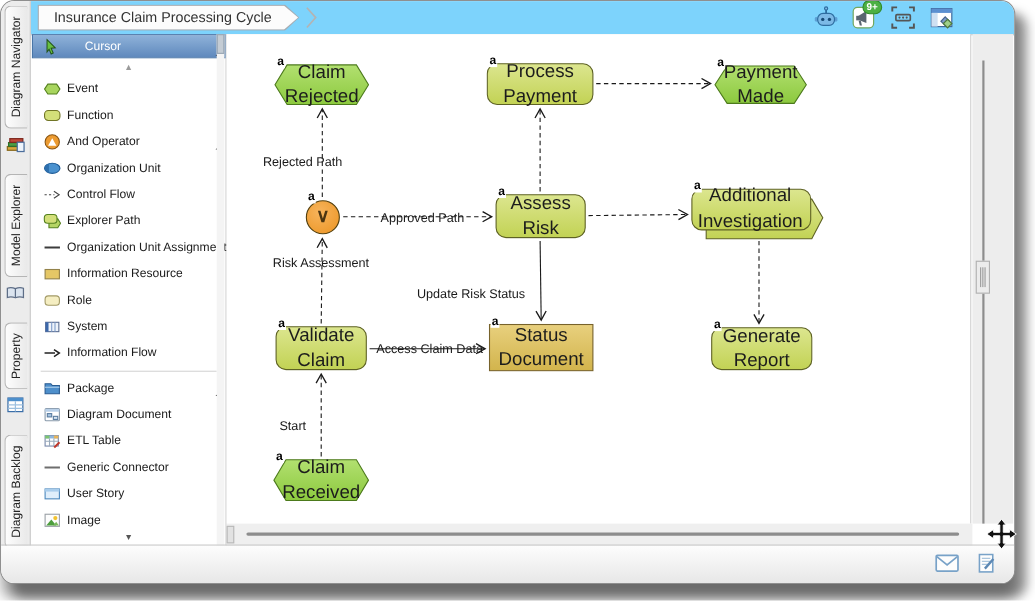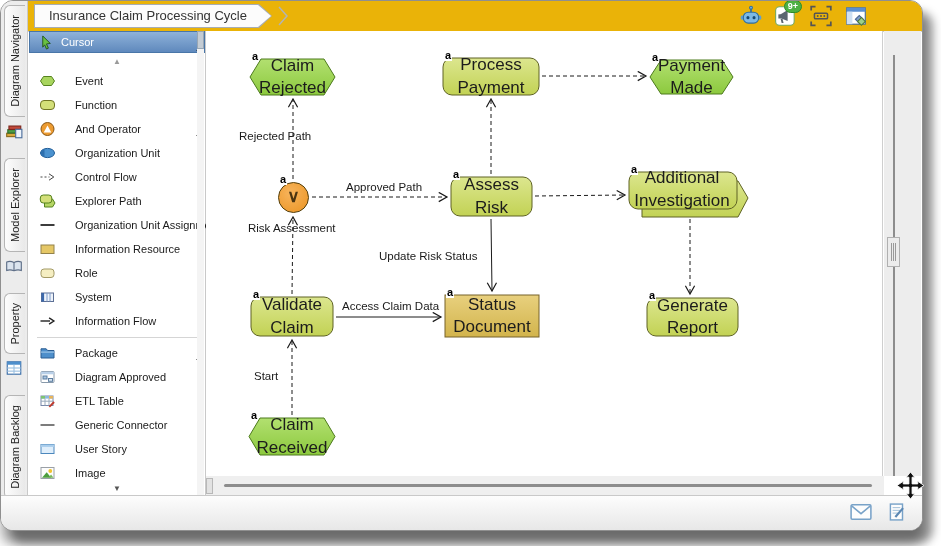--- a/index.html
+++ b/index.html
@@ -2,21 +2,21 @@
 <html><head>
 <meta charset="utf-8">
 <style>
   html,body{margin:0;padding:0;background:#ffffff;width:941px;height:546px;overflow:hidden;
     font-family:"Liberation Sans", sans-serif;}
   #stage{position:relative;width:941px;height:546px;}
   .window{position:absolute;left:0;top:0;width:921px;height:529px;background:#fff;
     border:1px solid #8f8f8f;border-radius:13px;overflow:hidden;
     box-shadow:10px 12px 10px rgba(0,0,0,.40), 0 14px 12px rgba(0,0,0,.30);}
   
-  .topbar{position:absolute;left:27px;top:0;right:0;height:30px;background:#eab308;border-bottom:1px solid #c9c9c9;}
+  .topbar{position:absolute;left:27px;top:0;right:0;height:30px;background:#7dd3fc;border-bottom:1px solid #c9c9c9;}
   .tab-outer{position:absolute;left:6px;top:3px;width:238px;height:24px;background:#a7adb3;
     clip-path:polygon(0 0, calc(100% - 13px) 0, 100% 50%, calc(100% - 13px) 100%, 0 100%);}
   .tab-inner{position:absolute;left:1px;top:1px;width:236px;height:22px;background:#fcfcfc;
     clip-path:polygon(0 0, calc(100% - 13px) 0, 100% 50%, calc(100% - 13px) 100%, 0 100%);
     font-size:13px;color:#333;line-height:22px;padding-left:14px;box-sizing:border-box;white-space:nowrap;}
   .tab-chev{position:absolute;left:248px;top:4px;}
   .topbar-icons{position:absolute;right:54px;top:3px;display:flex;gap:11px;}
   .tico{position:relative;width:24px;height:24px;}
   .tico svg{width:24px;height:24px;}
   .badge{position:absolute;right:-4px;top:-4px;background:#4db043;color:#fff;font-size:9px;font-weight:bold;
@@ -27,40 +27,40 @@
   .side-tab{width:21px;background:linear-gradient(to right,#fdfdfd,#e9e9e9);border:1px solid #b5b5b5;border-right:none;
     border-radius:6px 0 0 6px;display:flex;align-items:center;justify-content:center;padding:9px 0;box-sizing:border-box;}
   .vtext{writing-mode:vertical-rl;transform:rotate(180deg);font-size:11px;color:#222;white-space:nowrap;}
   .side-ico{width:18px;height:18px;margin:5px 0 18px 0;}
   .side-ico svg{width:18px;height:18px;}
   
   .palette{position:absolute;left:28px;top:30px;width:177px;height:465px;background:#ffffff;border-right:1px solid #c9c9c9;box-sizing:border-box;}
   .pal-scrollbar{position:absolute;right:1px;top:0;width:7px;height:100%;background:#f4f4f4;}
   .pal-thumb{position:absolute;left:0;top:0;width:7px;height:18px;background:#c4ccd4;border:1px solid #98a6b4;box-sizing:border-box;}
   .cursor-row{position:relative;height:22px;background:linear-gradient(#8fb2d9,#5f89bd);border:1px solid #4976a8;
-    display:flex;align-items:center;gap:7px;padding-left:9px;box-sizing:border-box;color:#fff;font-size:11px;}
+    display:flex;align-items:center;gap:23px;padding-left:9px;box-sizing:border-box;color:#fff;font-size:11px;}
   .cursor-row svg{width:15px;height:15px;}
   .corner-tri{position:absolute;right:1px;bottom:1px;width:0;height:0;border-left:7px solid transparent;border-bottom:7px solid #1a1a1a;}
   .pal-arrow{height:16px;display:flex;align-items:center;justify-content:center;font-size:8px;color:#9a9a9a;}
   .pal-arrow-down{position:absolute;left:0;right:0;bottom:2px;height:12px;display:flex;align-items:center;justify-content:center;font-size:8px;color:#555;}
-  .pal-item{position:relative;height:24px;display:flex;align-items:center;gap:19px;padding-left:10px;font-size:11px;color:#1a1a1a;white-space:nowrap;}
+  .pal-item{position:relative;height:24px;display:flex;align-items:center;gap:5px;padding-left:10px;font-size:11px;color:#1a1a1a;white-space:nowrap;}
   .pal-item .pico{width:17px;height:16px;flex:0 0 17px;}
   .pal-item .pico svg{width:17px;height:16px;}
   .pal-item .fly{position:absolute;right:3px;bottom:5px;width:0;height:0;border-left:6px solid transparent;border-bottom:6px solid #1a1a1a;}
   .pal-sep{height:8px;display:flex;align-items:center;}
   .pal-sep div{height:1px;background:#d5d5d5;width:160px;margin-left:8px;}
   
   .canvas{position:absolute;left:205px;top:30px;width:677px;height:445px;background:#ffffff;border-right:1px solid #cfcfcf;box-sizing:border-box;}
   #connLayer{position:absolute;left:0;top:0;}
   .node{position:absolute;}
   .node-label{position:absolute;left:0;top:0;right:0;bottom:0;display:flex;align-items:center;justify-content:center;
     font-size:17px;color:#1c1c1c;text-align:center;white-space:pre-line;line-height:1.3;}
   .amark{position:absolute;left:2px;top:-7px;background:#fff;color:#000;font-weight:bold;font-size:11px;line-height:11px;padding:0 1px;}
   .op-glyph{font-size:17px;font-weight:bold;color:#4a3410;}
-  .edge-label{position:absolute;font-size:11.5px;color:#1a1a1a;white-space:nowrap;}
+  .edge-label{position:absolute;font-size:11.5px;color:#1a1a1a;white-space:nowrap;margin-top:12px;}
   
   .vscroll{position:absolute;left:883px;top:30px;width:37px;height:445px;background:#ededed;}
   .vline{position:absolute;left:9px;top:24px;width:2px;bottom:0;background:#8d8d8d;}
   .vthumb{position:absolute;left:3px;top:206px;width:13px;height:30px;background:#ececec;border:1px solid #b0b0b0;
     display:flex;align-items:center;justify-content:center;gap:1px;box-sizing:border-box;}
   .vthumb i{display:block;width:1px;height:18px;background:#9a9a9a;}
   .hscroll{position:absolute;left:205px;top:475px;width:678px;height:20px;background:#efefef;}
   .hline{position:absolute;left:18px;right:12px;top:8px;height:3px;background:#8d8d8d;border-radius:2px;}
   .hnub{position:absolute;left:0;top:2px;width:7px;height:16px;background:#e2e2e2;border:1px solid #b8b8b8;box-sizing:border-box;}
   
@@ -255,21 +255,21 @@
             <span>Package</span>
             <span class="fly"></span>
           </div>
           <div class="pal-item">
             <span class="pico"><svg viewBox="0 0 16 16">
                 <rect x="1.5" y="2.5" width="13" height="11" rx="1" fill="#ffffff" stroke="#8899aa"></rect>
                 <rect x="1.7" y="2.7" width="12.6" height="2.6" fill="#b9d0e8"></rect>
                 <rect x="3.5" y="7" width="4" height="3" fill="#a9c6e2" stroke="#5b7da0"></rect>
                 <rect x="9" y="9.5" width="4" height="2.8" fill="#d6e4f2" stroke="#5b7da0"></rect>
               </svg></span>
-            <span>Diagram Approved</span>
+            <span>Diagram Document</span>
           </div>
           <div class="pal-item">
             <span class="pico"><svg viewBox="0 0 16 16">
                 <rect x="1.5" y="3" width="12" height="9.5" fill="#ffffff" stroke="#7788aa"></rect>
                 <rect x="1.5" y="3" width="12" height="2.6" fill="#8fb7dd"></rect>
                 <rect x="1.5" y="3" width="4" height="2.6" fill="#7fc470"></rect>
                 <rect x="9.5" y="3" width="4" height="2.6" fill="#e8b45a"></rect>
                 <line x1="1.5" y1="8.2" x2="13.5" y2="8.2" stroke="#99aabb"></line>
                 <line x1="5.5" y1="5.6" x2="5.5" y2="12.5" stroke="#99aabb"></line>
                 <line x1="9.5" y1="5.6" x2="9.5" y2="12.5" stroke="#99aabb"></line>

